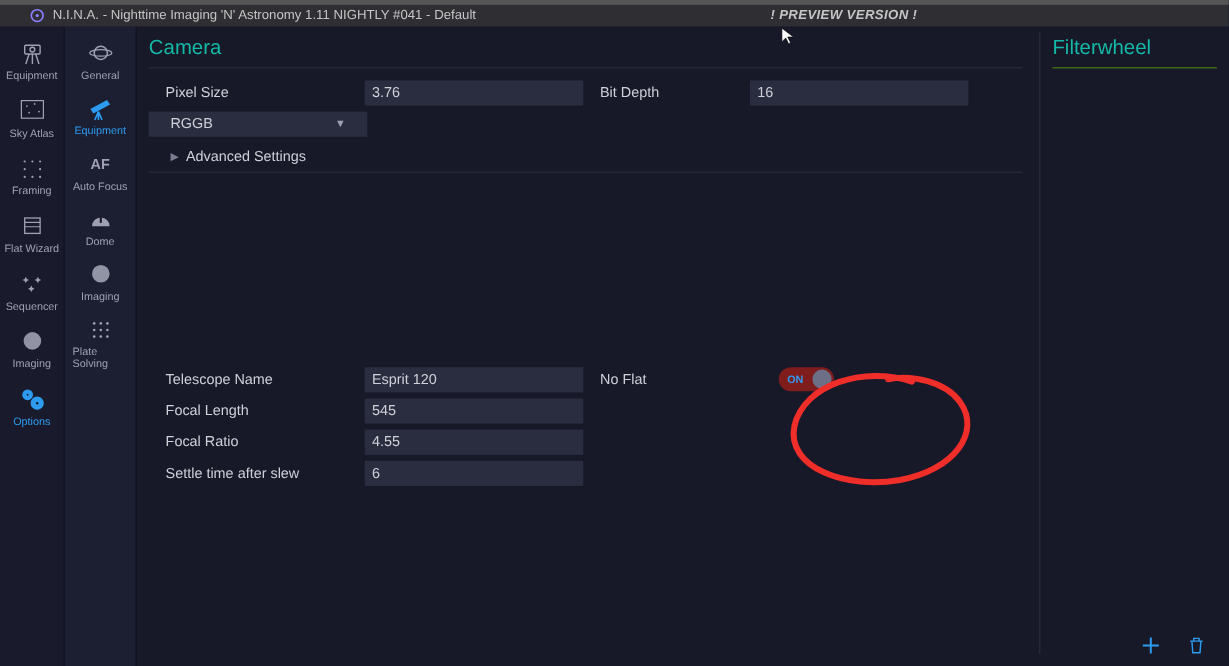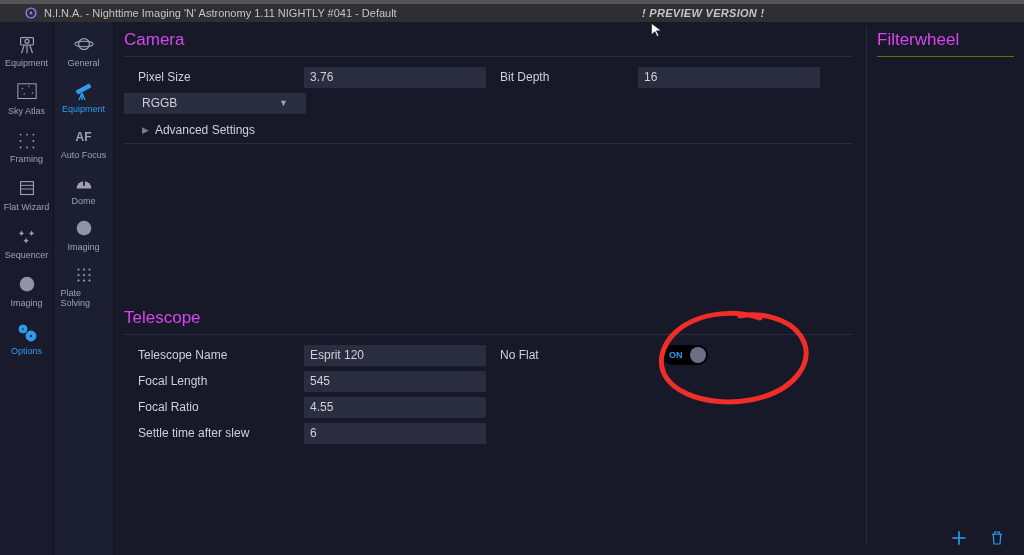--- a/index.html
+++ b/index.html
@@ -101,21 +101,21 @@
   .center-col { flex: 1 1 auto; }
   .right-col {
     width: 148px;
     border-left: 1px solid #2a2c3f;
     padding-left: 10px;
   }
 
   .section-title {
     font-size: 17px;
     font-weight: 300;
-    color: #d946ef;
+    color: #14b8a6;
     padding: 4px 0 6px 0;
     border-bottom: 1px solid #2a2c3f;
     margin-bottom: 8px;
   }
 
   .form-row {
     display: flex;
     align-items: center;
     min-height: 24px;
     margin-bottom: 2px;
@@ -123,21 +123,21 @@
   .form-row .label {
     width: 180px;
     padding-left: 14px;
     font-size: 12px;
     color: var(--fg-text);
   }
   .form-row .field {
     width: 182px;
   }
   .form-row .label2 {
-    width: 152px;
+    width: 139px;
     padding-left: 14px;
   }
   .form-row .field2 {
     width: 182px;
   }
   input.text-input {
     width: 100%;
     background: var(--bg-input);
     border: none;
     color: var(--fg-text);
@@ -178,21 +178,21 @@
   }
 
   .toggle {
     width: 46px; height: 20px;
     border-radius: 10px;
     background: #3e4058;
     position: relative;
     cursor: pointer;
     display: flex; align-items: center;
   }
-  .toggle.on { background: #000000; }
+  .toggle.on { background: #7f1d1d; }
   .toggle .knob {
     width: 16px; height: 16px; border-radius: 50%;
     background: #6d6f87;
     position: absolute; top: 2px;
   }
   .toggle.on .knob { right: 2px; background: #6d6f87; }
   .toggle .tlabel {
     font-size: 9px;
     font-weight: 600;
     color: var(--accent-light);
@@ -414,21 +414,20 @@
           </div>
         </div>
       </div>
 
       <div class="expander">
         <span class="tri">▶</span>
         <span>Advanced Settings</span>
       </div>
 
       <div class="telescope-block">
-        <div class="section-title">Telescope</div>
 
         <div class="form-row">
           <div class="label">Telescope Name</div>
           <div class="field">
             <input class="text-input" value="Esprit 120" style="">
           </div>
           <div class="label2">No Flat</div>
           <div class="field2" style="display:flex;align-items:center;padding-left:24px;">
             <div class="toggle on">
               <span class="tlabel">ON</span>

